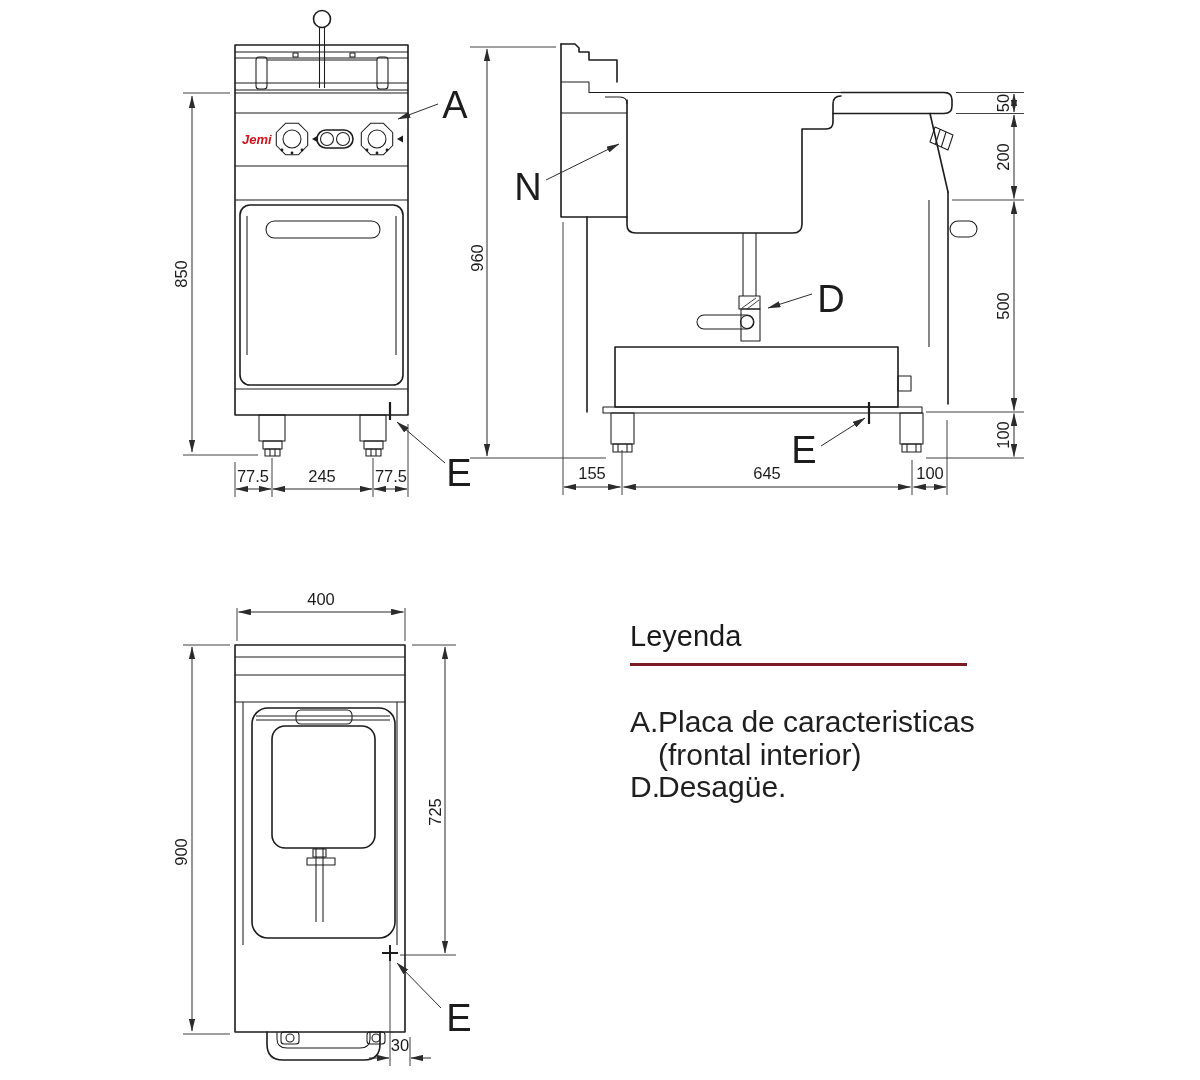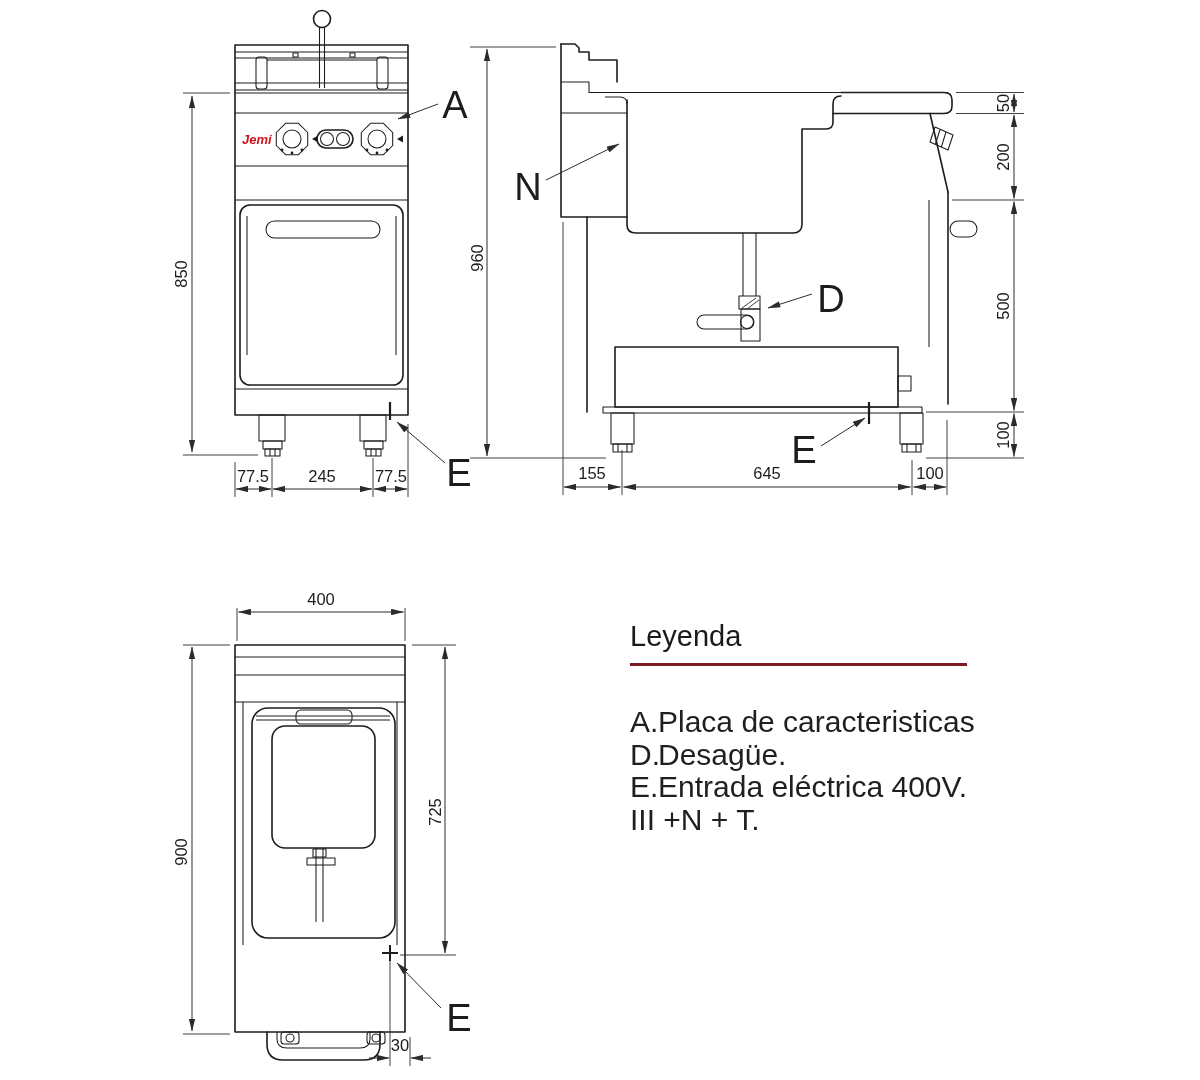--- a/index.html
+++ b/index.html
@@ -273,16 +273,16 @@
       <path class="dm" d="M441,1008 L397,963" marker-end="url(#ah)"></path>
     </g>
   </g>
 </svg>
 
 <div class="legend">
   <div class="legend-title">Leyenda</div>
   <div class="legend-rule"></div>
   <div class="legend-items">
     <div class="lg-row"><span class="lg-key">A.</span><span class="lg-text">Placa de caracteristicas</span></div>
+    <div class="lg-row"><span class="lg-key"></span><span class="lg-text">(frontal interior)</span></div>
     <div class="lg-row"><span class="lg-key">D.</span><span class="lg-text">Desagüe.</span></div>
-    <div class="lg-row"><span class="lg-key">E.</span><span class="lg-text">Entrada eléctrica 400V. III +N + T.</span></div>
   </div>
 </div>
 
 </body></html>

